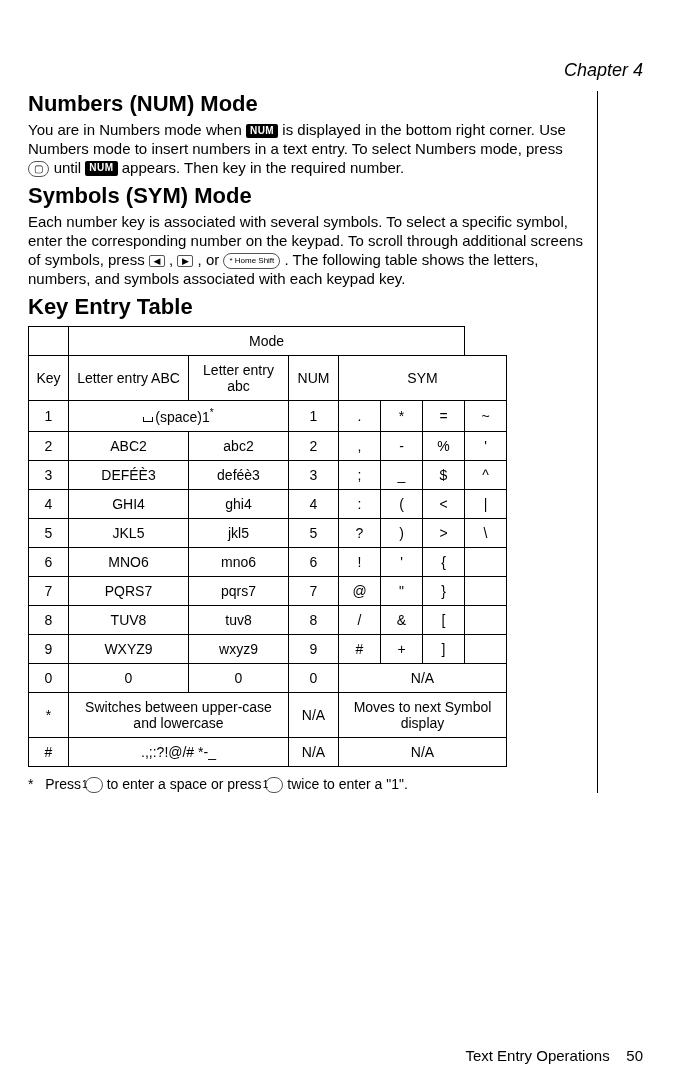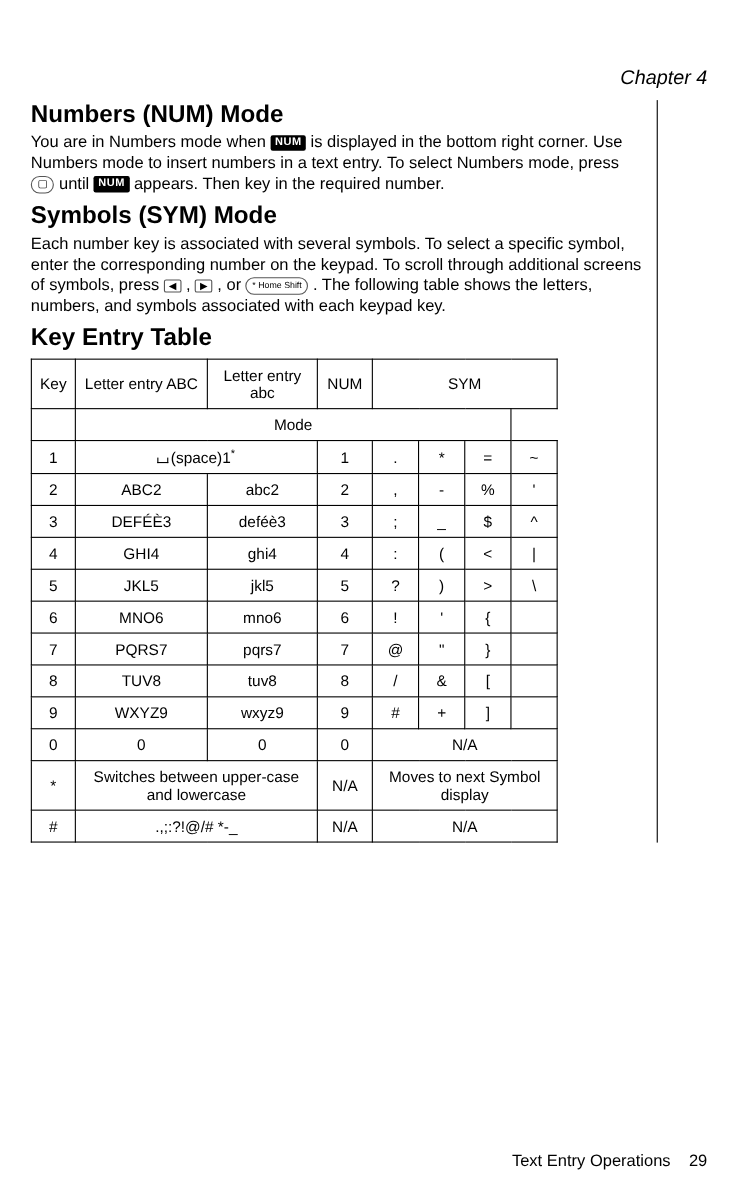--- a/index.html
+++ b/index.html
@@ -135,29 +135,29 @@
     <span> , or </span>
     <span class="icon-key small-text">* Home Shift</span>
     <span> . The following table shows the letters, numbers, and symbols associated with each keypad key.</span>
   </p>
 
   <h2 class="section">Key Entry Table</h2>
 
   <table class="key-table">
     <tbody>
         <tr>
+      <td class="col-key"></td>
+      <td colspan="6">Mode</td>
+    </tr>
+    <tr>
       <td class="col-key">Key</td>
       <td class="col-abc">Letter entry ABC</td>
       <td class="col-abc2">Letter entry abc</td>
       <td class="col-num">NUM</td>
       <td class="col-sym" colspan="4">SYM</td>
-    </tr>
-    <tr>
-      <td class="col-key"></td>
-      <td colspan="6">Mode</td>
     </tr>
     </tbody>
       <tbody id="key-rows">
         <tr>
           <td class="col-key">1</td>
           <td colspan="2"><span class="space-glyph"></span>(space)1<sup>*</sup></td>
           <td class="col-num">1</td>
           <td class="col-sym">.</td>
           <td class="col-sym">*</td>
           <td class="col-sym">=</td>
@@ -258,19 +258,27 @@
         </tr>
         <tr>
           <td class="col-key">#</td>
           <td colspan="2">.,;:?!@/# *-_</td>
           <td class="col-num">N/A</td>
           <td colspan="4">N/A</td>
         </tr>
       </tbody>
   </table>
 
+  <p class="footnote">
+    <span>*</span>&nbsp;&nbsp;
+    <span>Press </span>
+    <span class="icon-key">1</span>
+    <span> to enter a space or press </span>
+    <span class="icon-key">1</span>
+    <span> twice to enter a "1".</span>
+  </p>
 
 </div>
 
 <div class="page-footer">
   <span>Text Entry Operations</span>&nbsp;&nbsp;&nbsp;
-  <span>29</span>
+  <span>50</span>
 </div>
 
 </body></html>

